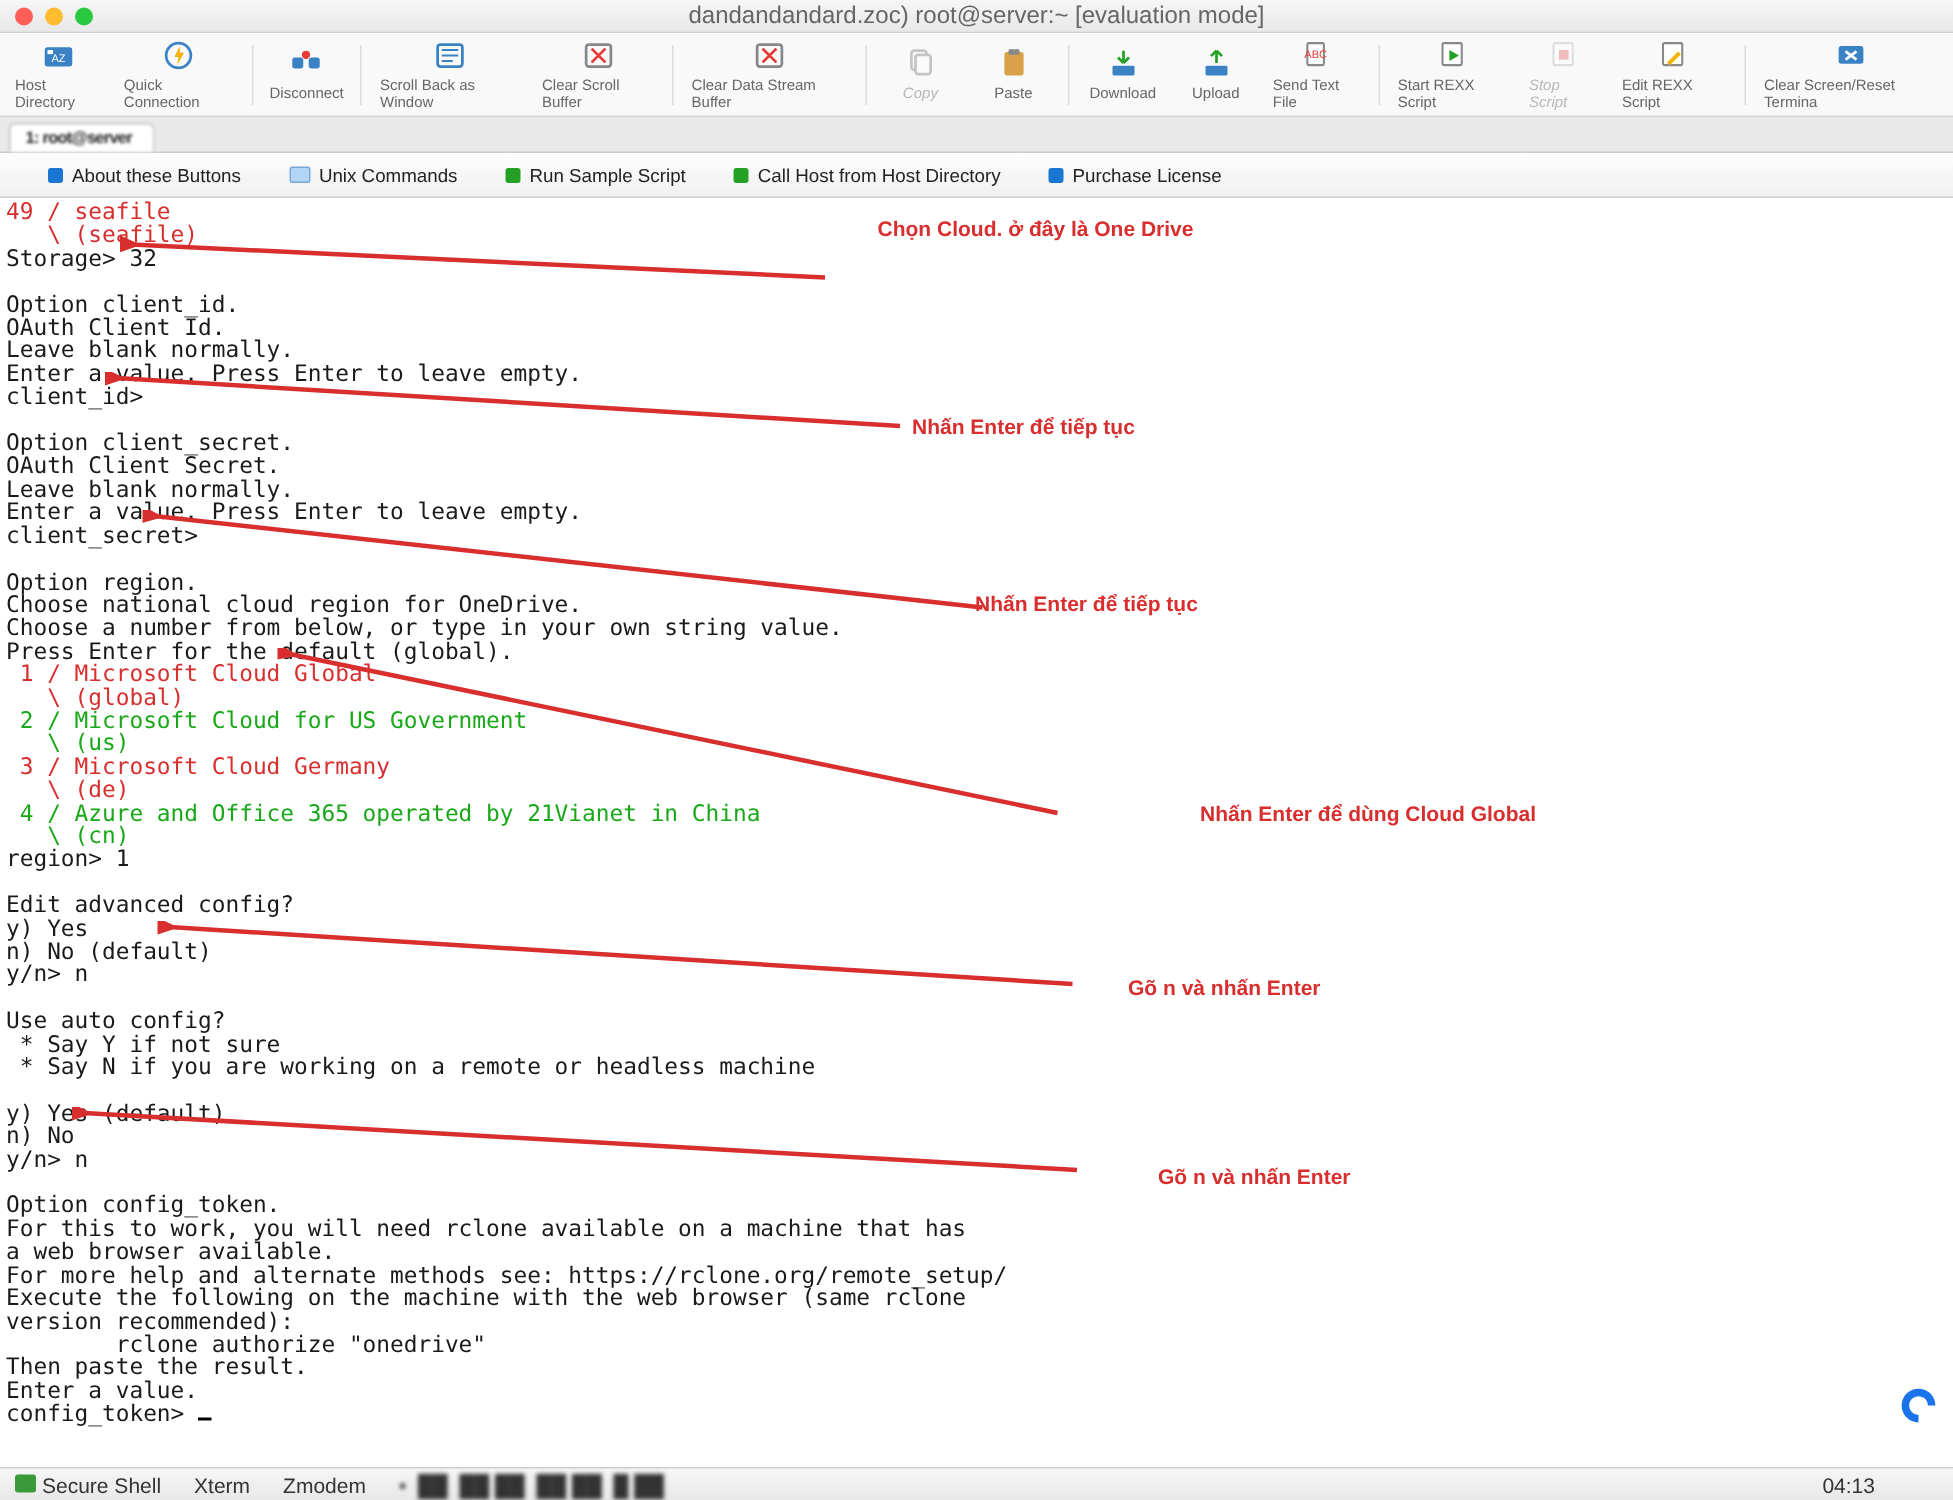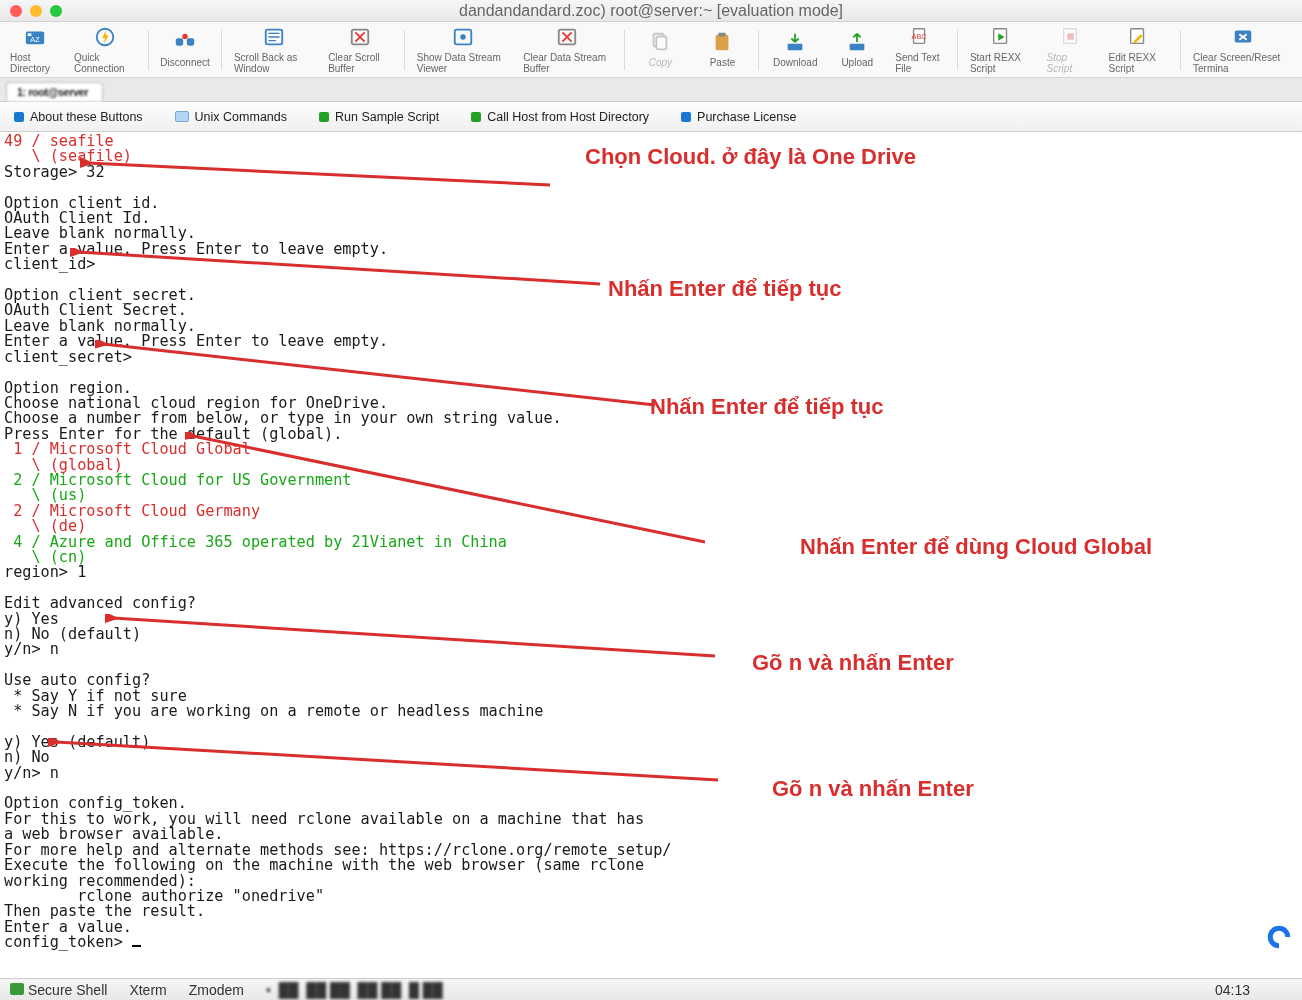--- a/index.html
+++ b/index.html
@@ -32,37 +32,37 @@
   .ticon svg { width:24px; height:22px; }
   .tsep { width:1px; height:40px; background:#ddd; margin:0 4px;}
   .tbtn.disabled { opacity:.45;font-style:italic; }
   
   .tabstrip { height:24px; background:#e9e9e9; border-bottom:1px solid #ccc;
     display:flex; align-items:flex-end; padding-left:6px;}
   .tab { background:#fff; border:1px solid #bbb; border-bottom:none; border-radius:4px 4px 0 0;
     padding:3px 14px 3px 10px; font-size:11px; font-weight:600; filter:blur(1.2px); letter-spacing:-0.5px;}
   
   .btnbar { height:30px; background:linear-gradient(#fdfdfd,#f0f0f0); border-bottom:1px solid #ccc;
-    display:flex; align-items:center; padding:0 14px; gap:32px; font-size:12.5px;}
+    display:flex; align-items:center; padding:0 32px; gap:32px; font-size:12.5px;}
   .bitem{ display:flex; align-items:center; gap:6px; cursor:pointer;}
   .bmark{ width:10px;height:10px; border-radius:2px; display:inline-block;}
   .bmark.blue{background:#1976d2;} .bmark.grn{background:#24a124;}
   .bmark.folder{ width:14px;height:11px; background:#b3d6f7; border:1px solid #7aa8d6; border-radius:2px;}
   
   .term-wrap{ position:relative; background:#fff; height:calc(1000px - 22px - 56px - 24px - 30px - 22px); }
   .term {
     font-family: "Menlo","Consolas",monospace;
     font-size:15.2px; line-height:15.4px;
     white-space:pre; padding:2px 4px;
     color:#1a1a1a;
   }
   .red{ color:#d82e2e;} .grn{ color:#18a818;}
   .cursor{ display:inline-block; width:9px; border-bottom:2px solid #000;}
   
-  .annot { position:absolute; color:#d82e2e; font-weight:700; font-size:22px; font-family:-apple-system, Arial, sans-serif;}
+  .annot { position:absolute; color:#d82e2e; font-weight:700; font-size:14px; font-family:-apple-system, Arial, sans-serif;}
   svg.arrow{ position:absolute; pointer-events:none; }
   
   .status { height:22px; background:linear-gradient(#f6f6f6,#e8e8e8); border-top:1px solid #ccc;
     display:flex; align-items:center; font-size:14px; padding:0 10px; gap:22px; color:#333;}
   .status .right{ margin-left:auto;}
   .sicon{width:14px;height:12px;background:#3a9a3a;border-radius:2px;display:inline-block;margin-right:4px;}
   .blurred{filter:blur(1.4px);}
   
   .logo-corner{position:absolute; right:8px; bottom:26px; width:30px;height:30px;}
 </style>
@@ -122,29 +122,20 @@
   <div class="tbtn">
     <span class="ticon">
         <svg viewBox="0 0 24 24">
           <rect x="3" y="4" width="18" height="16" rx="2" fill="none" stroke="#888" stroke-width="2"></rect>
           <path d="M7 7l10 10M17 7L7 17" stroke="#e53935" stroke-width="2"></path>
         </svg>
       </span>
     <span>Clear Scroll Buffer</span>
   </div>
   <div class="tsep"></div>
-  <div class="tbtn">
-    <span class="ticon">
-        <svg viewBox="0 0 24 24">
-          <rect x="3" y="4" width="18" height="16" rx="2" fill="none" stroke="#3b82c4" stroke-width="2"></rect>
-          <circle cx="12" cy="12" r="3" fill="#3b82c4"></circle>
-        </svg>
-      </span>
-    <span>Show Data Stream Viewer</span>
-  </div>
   <div class="tbtn">
     <span class="ticon">
         <svg viewBox="0 0 24 24">
           <rect x="3" y="4" width="18" height="16" rx="2" fill="none" stroke="#888" stroke-width="2"></rect>
           <path d="M7 7l10 10M17 7L7 17" stroke="#e53935" stroke-width="2"></path>
         </svg>
       </span>
     <span>Clear Data Stream Buffer</span>
   </div>
   <div class="tsep"></div>
@@ -281,21 +272,21 @@
 <span>client_secret&gt;</span>
 
 <span>Option region.</span>
 <span>Choose national cloud region for OneDrive.</span>
 <span>Choose a number from below, or type in your own string value.</span>
 <span>Press Enter for the default (global).</span>
 <span class="red"> 1 / Microsoft Cloud Global</span>
 <span class="red">   \ (global)</span>
 <span class="grn"> 2 / Microsoft Cloud for US Government</span>
 <span class="grn">   \ (us)</span>
-<span class="red"> 2 / Microsoft Cloud Germany</span>
+<span class="red"> 3 / Microsoft Cloud Germany</span>
 <span class="red">   \ (de)</span>
 <span class="grn"> 4 / Azure and Office 365 operated by 21Vianet in China</span>
 <span class="grn">   \ (cn)</span>
 <span>region&gt; </span><span>1</span>
 
 <span>Edit advanced config?</span>
 <span>y) Yes</span>
 <span>n) No (default)</span>
 <span>y/n&gt; </span><span>n</span>
 
@@ -305,21 +296,21 @@
 
 <span>y) Yes (default)</span>
 <span>n) No</span>
 <span>y/n&gt; </span><span>n</span>
 
 <span>Option config_token.</span>
 <span>For this to work, you will need rclone available on a machine that has</span>
 <span>a web browser available.</span>
 <span>For more help and alternate methods see: https://rclone.org/remote_setup/</span>
 <span>Execute the following on the machine with the web browser (same rclone</span>
-<span>working recommended):</span>
+<span>version recommended):</span>
 <span>	rclone authorize "onedrive"</span>
 <span>Then paste the result.</span>
 <span>Enter a value.</span>
 <span>config_token&gt; </span><span class="cursor"></span></pre>
 
 <svg class="arrow" style="left:80px;top:25px;width:480px;height:30px">
       <defs>
         <marker id="ah" markerWidth="10" markerHeight="8" refX="2" refY="4" orient="auto">
           <path d="M10 0L0 4l10 4z" fill="#d82e2e"></path>
         </marker>

